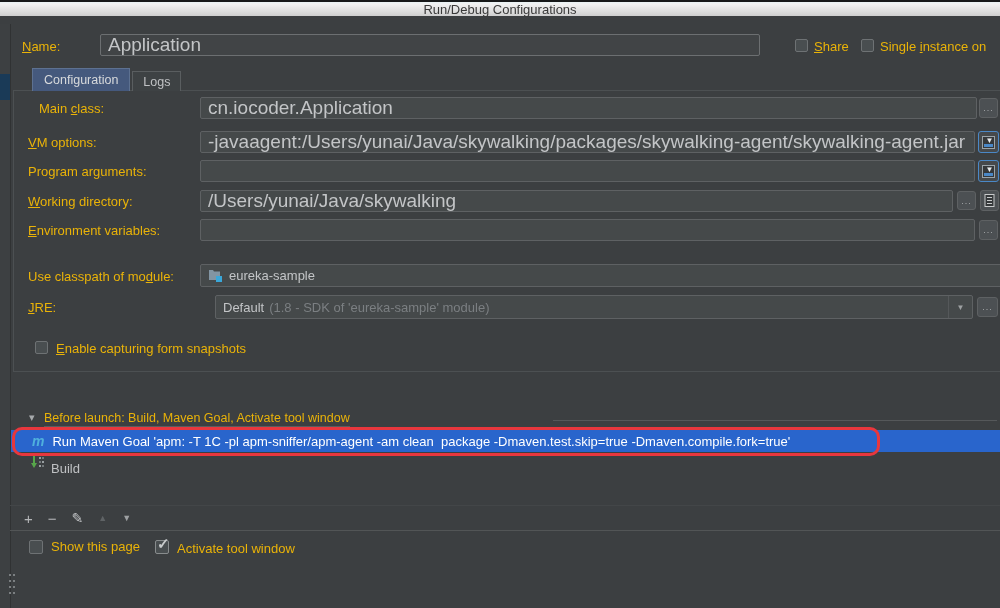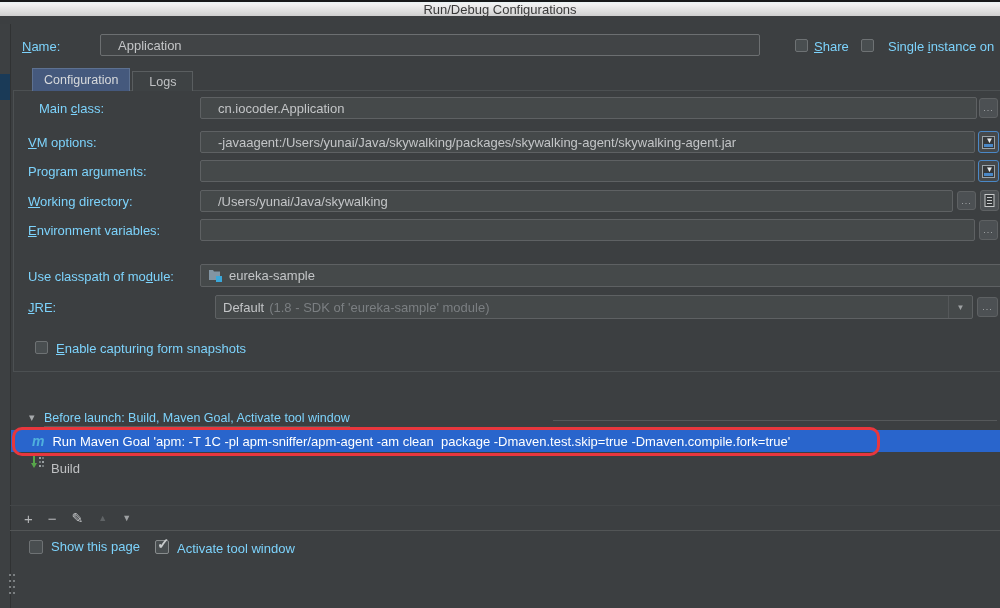--- a/index.html
+++ b/index.html
@@ -26,24 +26,24 @@
   .left-strip { position:absolute; left:0; top:24px; bottom:0; width:10px; background:#3d4042; }
   .tree-sliver { position:absolute; left:0; top:74px; width:10px; height:26px; background:#1a3a57; }
   .splitter { position:absolute; left:10px; top:24px; bottom:0; width:1px; background:#303233; }
   .drag-dots {
     position:absolute; left:8px; top:572px; width:9px; height:26px;
     background-image: radial-gradient(circle, #7b7f81 1px, transparent 1.3px);
     background-size: 4px 6px;
   }
 
   
-  .lbl { position:absolute; font-size:13px; color:#7dd3fc; white-space:nowrap; }
+  .lbl { position:absolute; font-size:13px; color:#eab308; white-space:nowrap; }
   .field {
     position:absolute; background:#45494a; border:1px solid #5e6163; border-radius:2px;
-    display:flex; align-items:center; padding:0 17px; font-size:13px; color:#c3c5c7;
+    display:flex; align-items:center; padding:0 7px; font-size:19px; color:#c3c5c7;
     white-space:nowrap; overflow:hidden;
   }
   .btn {
     position:absolute; background:#4c5053; border:1px solid #5e6163; border-radius:3px;
     display:flex; align-items:center; justify-content:center;
     color:#a9acae; font-size:9px; letter-spacing:1px; cursor:default;
   }
   .combo {
     position:absolute; background:#45494a; border:1px solid #5e6163; border-radius:2px;
     display:flex; align-items:center; padding-left:7px; font-size:13px; color:#c3c5c7;
@@ -59,21 +59,21 @@
     border:1px solid #6e7274; border-radius:2px;
   }
   .cb .check {
     position:absolute; left:1px; top:-6px; color:#c9cccd; font-size:15px; font-weight:bold;
   }
 
   
   .tabs { position:absolute; left:32px; top:67px; height:24px; display:flex; align-items:flex-end; gap:2px; z-index:3; }
   .tab { display:flex; align-items:center; font-size:12.5px; white-space:nowrap; }
   .tab-selected { height:23px; padding:6px 11px; background:#45597d; border:1px solid #5d7191; border-bottom:none; color:#d8dadc; }
-  .tab-plain { height:20px; padding:0 16px; background:#3e4244; border:1px solid #5a5e60; border-bottom:none; color:#c0c2c4; }
+  .tab-plain { height:20px; padding:0 10px; background:#3e4244; border:1px solid #5a5e60; border-bottom:none; color:#c0c2c4; }
 
   .content-panel { position:absolute; left:13px; top:90px; width:987px; height:282px;
     border:1px solid #4c5052; border-right:none; z-index:1; }
 
   
   .expand-btn { background:#46494b; border:1px solid #4a88c7; }
   .expand-glyph { position:relative; width:13px; height:13px; border:1px solid #9aa3a8; background:#35383a; }
   .expand-glyph .arrow { position:absolute; left:2.5px; top:-1px; color:#e8eaeb; font-size:8px; }
   .expand-glyph .tray { position:absolute; left:1px; right:1px; bottom:1px; height:3px; background:#4a88c7; }
 
@@ -118,21 +118,21 @@
 <div class="splitter"></div>
 <div class="drag-dots"></div>
 
 <span class="lbl" style="left:22px; top:39px;"><u>N</u>ame:</span>
 <div class="field" style="left:100px; top:34px; width:660px; height:22px; background:#414446; border-color:#6c6f71;">
   <span>Application</span>
 </div>
 <span class="cb" style="left:795px; top:39px;"></span>
 <span class="lbl" style="left:814px; top:39px;"><u>S</u>hare</span>
 <span class="cb" style="left:861px; top:39px;"></span>
-<span class="lbl" style="left:880px; top:39px;margin-left:8px;">Single <u>i</u>nstance on</span>
+<span class="lbl" style="left:880px; top:39px;">Single <u>i</u>nstance on</span>
 
 <div class="tabs">
   <div class="tab tab-selected">Configuration</div>
   <div class="tab tab-plain">Logs</div>
 </div>
 <div class="content-panel"></div>
 
 <span class="lbl" style="left:28px; top:101px;margin-left:11px;">Main <u>c</u>lass:</span>
 <div class="field" style="left:200px; top:97px; width:777px; height:22px;">
   <span>cn.iocoder.Application</span>

